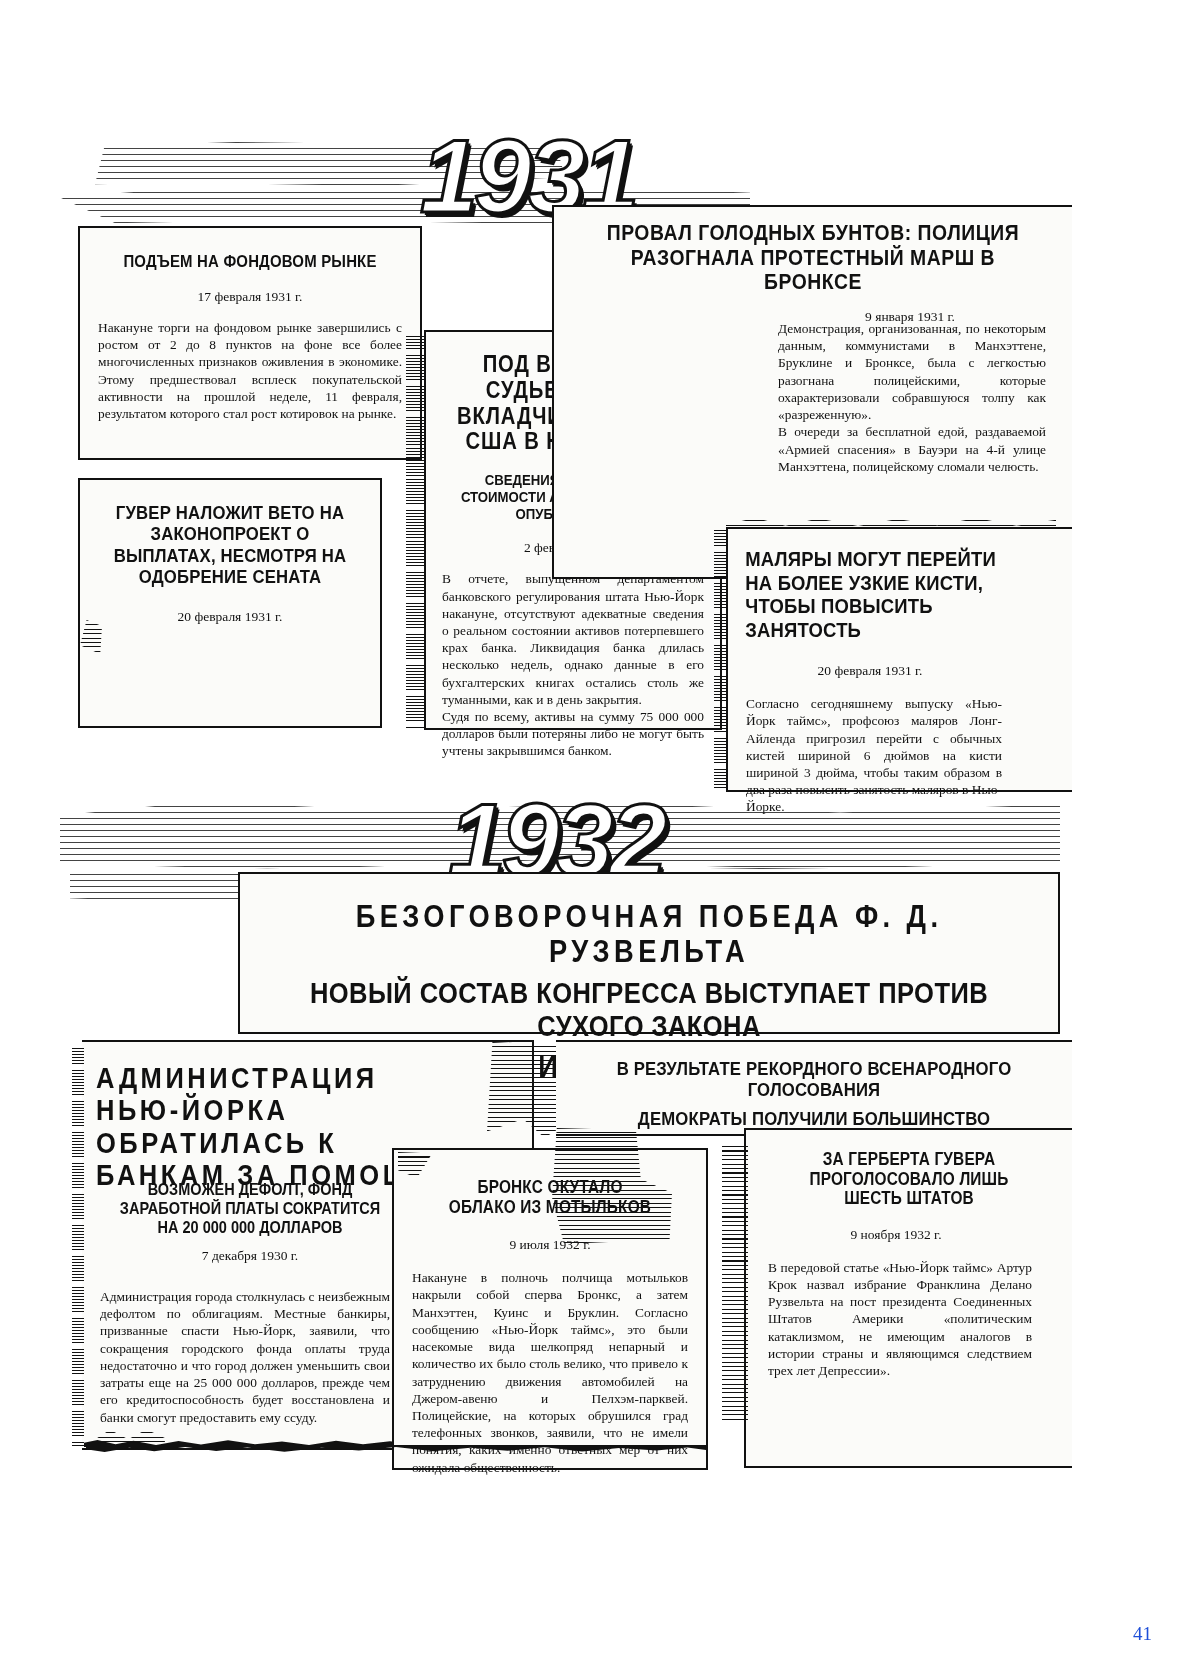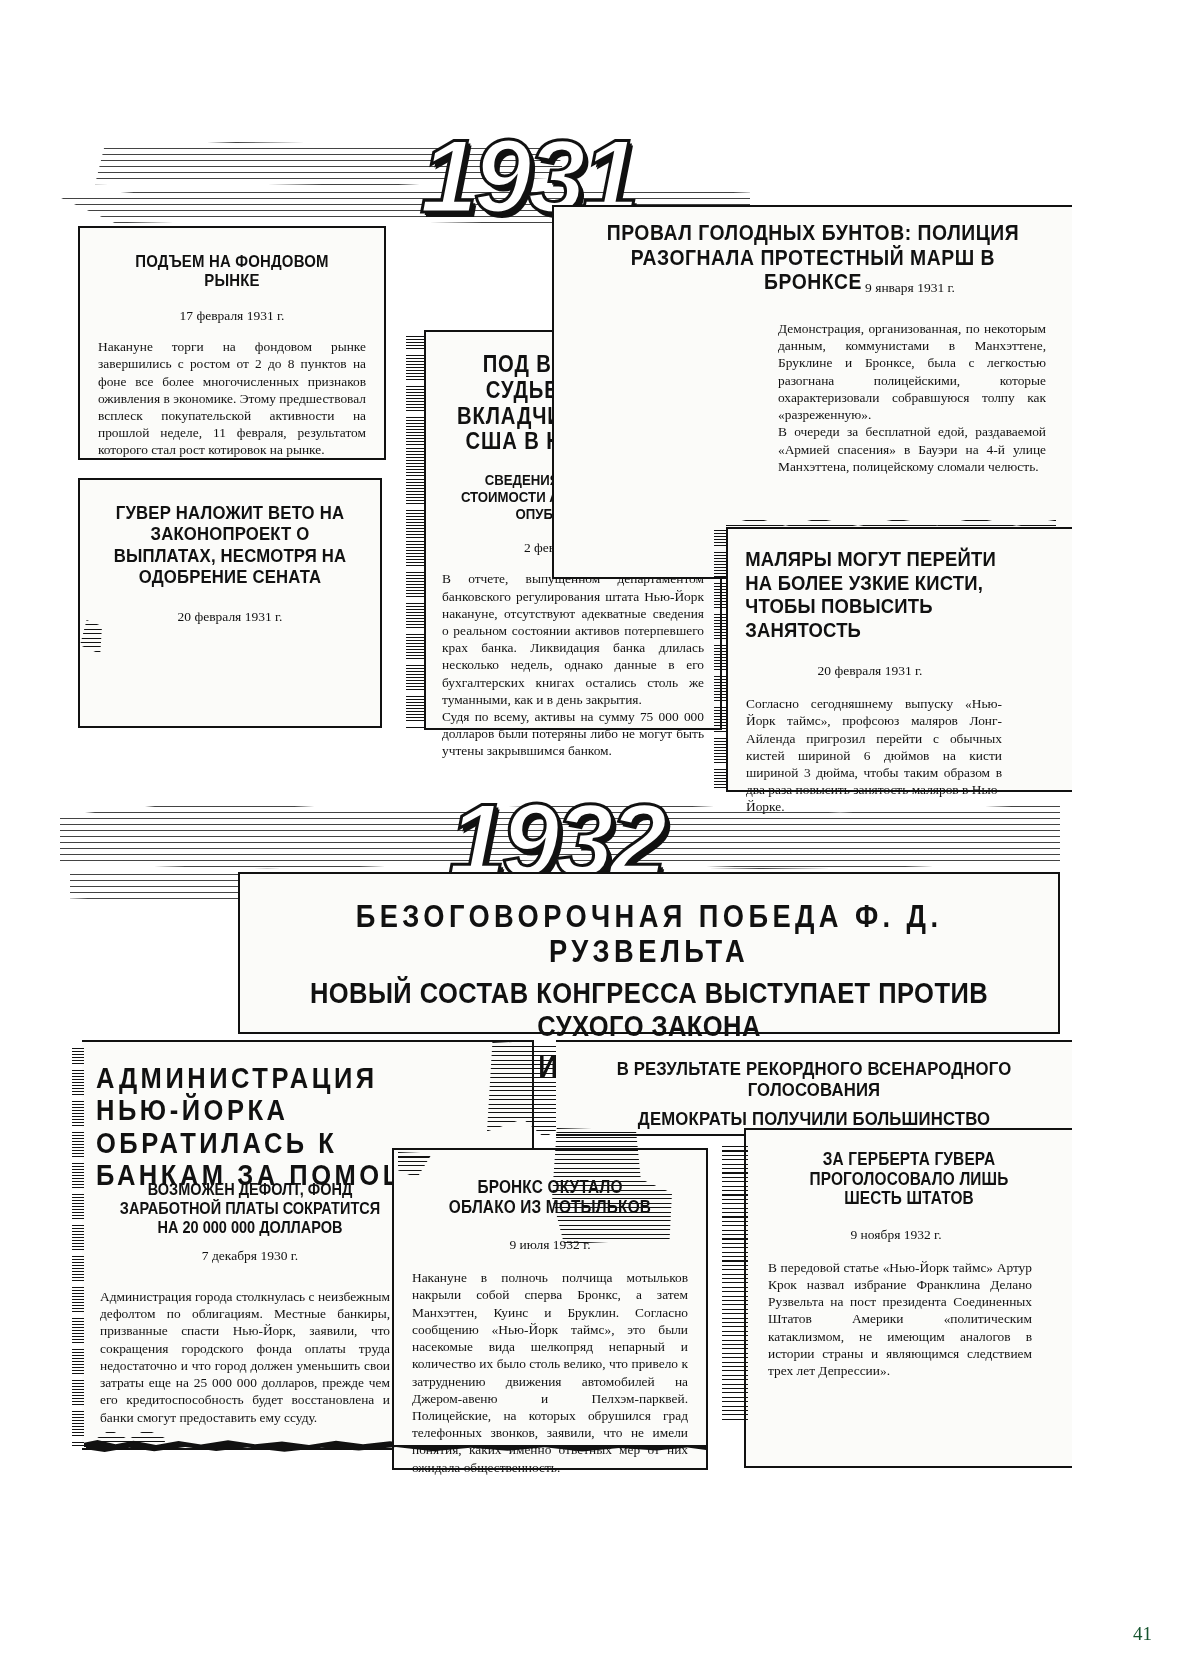--- a/index.html
+++ b/index.html
@@ -98,21 +98,21 @@
        4px 5px 0 #111;
     line-height:1;
     user-select:none;
   }
 
   .pageno{
     position:absolute;
     right:48px;bottom:34px;
     font-family:"Liberation Serif", serif;
     font-size:19px;
-    color:#14532d;
+    color:#1d4ed8;
   }
 
   
   .tear{
     position:absolute;
     height:7px;
     background:#111;
     clip-path:polygon(0% 40%,3% 0%,7% 60%,11% 10%,16% 70%,21% 15%,26% 65%,32% 5%,38% 60%,
       44% 20%,50% 70%,56% 10%,62% 62%,68% 18%,74% 68%,80% 8%,86% 58%,92% 22%,97% 66%,100% 30%,
       100% 100%,0% 100%);
@@ -136,21 +136,21 @@
               clip-path:polygon(2% 10%,30% 0%,70% 6%,98% 2%,100% 80%,60% 100%,20% 92%,0% 96%);"></div>
   <div class="hatch-spray" style="left:60px;top:186px;width:690px;height:38px;
               clip-path:polygon(0% 30%,18% 6%,48% 14%,80% 2%,100% 18%,100% 86%,70% 100%,34% 88%,8% 98%);"></div>
 
   <div class="year" style="left:420px;top:124px;">1931</div>
 
   <div class="hatch-h" style="left:757px;top:222px;width:278px;height:96px;
               clip-path:polygon(0% 0%,100% 0%,100% 100%,0% 100%);"></div>
   <div class="hatch-h" style="left:757px;top:318px;width:60px;height:110px;"></div>
 
-  <div class="clip" style="left:78px;top:226px;width:308px;height:234px;">
+  <div class="clip" style="left:78px;top:226px;width:344px;height:234px;">
     <div class="hl" style="font-size:17px;margin:24px 14px 0;">ПОДЪЕМ НА ФОНДОВОМ РЫНКЕ</div>
     <div class="date" style="margin:18px 0 12px;">17 февраля 1931 г.</div>
     <div class="body" style="margin:14px 18px 0;">
       <p>Накануне торги на фондовом рынке завершились с ростом от 2 до 8 пунктов на фоне все более многочисленных признаков оживления в экономике. Этому предшествовал всплеск покупательской активности на прошлой неделе, 11 февраля, результатом которого стал рост котировок на рынке.</p>
     </div>
   </div>
 
   <div class="clip" style="left:78px;top:478px;width:304px;height:250px;">
     <div class="hl" style="font-size:19px;margin:22px 8px 0;">ГУВЕР НАЛОЖИТ ВЕТО НА ЗАКОНОПРОЕКТ О ВЫПЛАТАХ, НЕСМОТРЯ НА ОДОБРЕНИЕ СЕНАТА</div>
     <div class="date" style="margin:22px 0 0;">20 февраля 1931 г.</div>
@@ -167,21 +167,21 @@
       <p>В отчете, выпущенном департаментом банковского регулирования штата Нью-Йорк накануне, отсутствуют адекватные сведения о реальном состоянии активов потерпевшего крах банка. Ликвидация банка длилась несколько недель, однако данные в его бухгалтерских книгах остались столь же туманными, как и в день закрытия.</p>
       <p>Судя по всему, активы на сумму 75 000 000 долларов были потеряны либо не могут быть учтены закрывшимся банком.</p>
     </div>
   </div>
 
   <div class="hatch-thin" style="left:406px;top:336px;width:20px;height:392px;"></div>
 
   <div class="clip torn-r" style="left:552px;top:205px;width:520px;height:374px;border-right:none;">
     <div class="hl" style="font-size:22px;margin:14px 14px 0;letter-spacing:.6px;">ПРОВАЛ ГОЛОДНЫХ БУНТОВ: ПОЛИЦИЯ РАЗОГНАЛА ПРОТЕСТНЫЙ МАРШ В БРОНКСЕ</div>
   </div>
-  <div class="date" style="position:absolute;left:770px;top:280px;width:280px;">9 января 1931 г.</div>
+  <div class="date" style="position:absolute;left:770px;top:309px;width:280px;">9 января 1931 г.</div>
   <div class="body" style="position:absolute;left:778px;top:320px;width:268px;">
     <p>Демонстрация, организованная, по некоторым данным, коммунистами в Манхэттене, Бруклине и Бронксе, была с легкостью разогнана полицейскими, которые охарактеризовали собравшуюся толпу как «разреженную».</p>
     <p>В очереди за бесплатной едой, раздаваемой «Армией спасения» в Бауэри на 4-й улице Манхэттена, полицейскому сломали челюсть.</p>
   </div>
 
   <div class="hatch-h" style="left:726px;top:516px;width:330px;height:14px;
               clip-path:polygon(0% 60%,9% 12%,18% 70%,28% 18%,40% 72%,52% 22%,64% 66%,76% 14%,88% 70%,100% 26%,100% 100%,0% 100%);"></div>
 
   <div class="clip torn-r" style="left:726px;top:527px;width:346px;height:265px;border-right:none;">
     <div class="hl" style="font-size:21px;margin:18px 12px 0;text-align:left;

